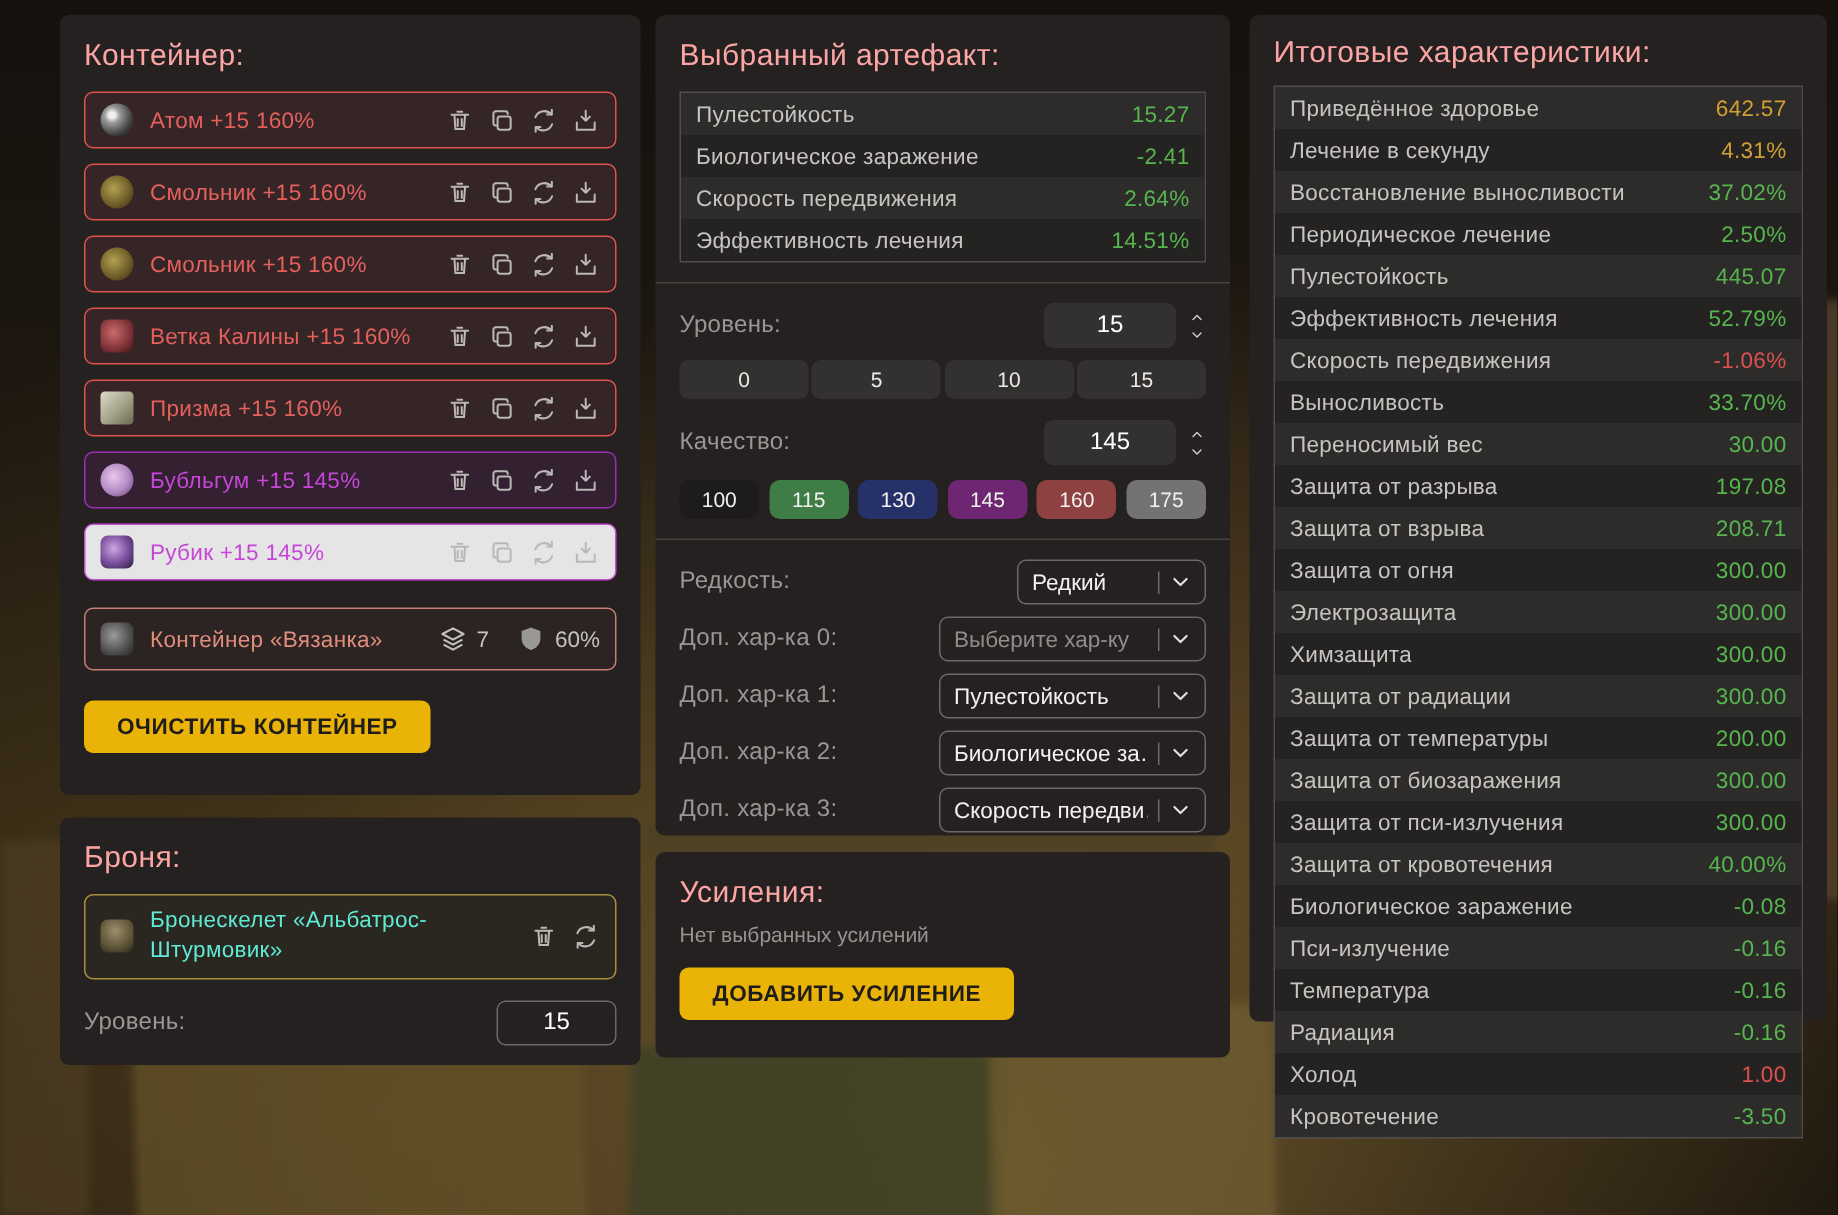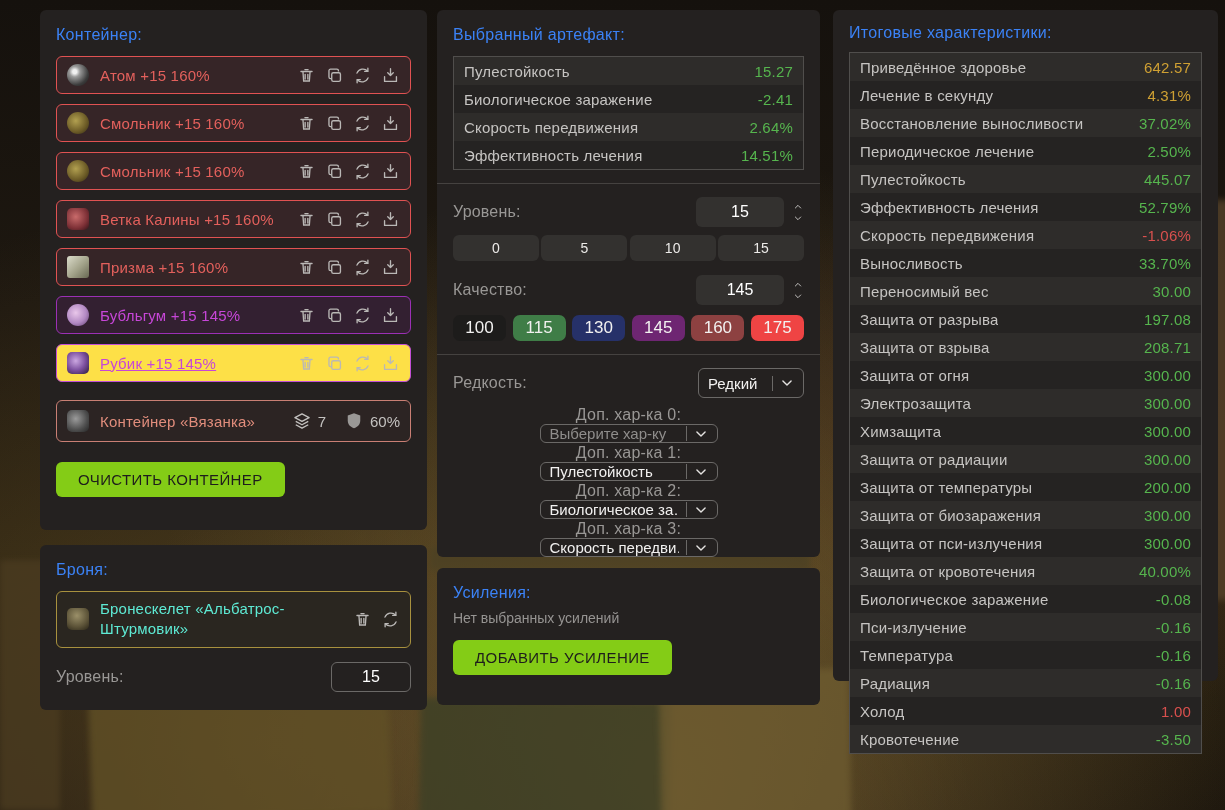--- a/index.html
+++ b/index.html
@@ -27,28 +27,28 @@
   .c5 { left:1190px;top:200px; width:40px;  height:400px; background:#55422a; }
   .c6 { left:430px; top:548px; width:380px; height:22px;  background:#4c4124; }
 
   
   .panel { position:absolute; background:#242120; border-radius:6px; padding:16px; }
   #container-panel { left:40px;  top:10px;  width:387px; height:520px; }
   #armor-panel     { left:40px;  top:545px; width:387px; height:165px; }
   #artifact-panel  { left:437px; top:10px;  width:383px; height:547px; }
   #boosts-panel    { left:437px; top:568px; width:383px; height:137px; }
   #totals-panel    { left:833px; top:10px;  width:385px; height:671px; padding:14px 16px; }
-  h2 { font-size:16px; font-weight:500; letter-spacing:.3px; color:#3b82f6; margin-bottom:12px; }
+  h2 { font-size:20px; font-weight:500; letter-spacing:.3px; color:#fca5a5; margin-bottom:12px; }
 
   
   .item-row { display:flex; align-items:center; height:38px; border-radius:6px;
     padding:0 10px; margin-bottom:10px; border:1px solid transparent; cursor:pointer; }
   .item-row.red    { border-color:#e05252; background:#362527; color:#e3605c; }
   .item-row.purple { border-color:#9b30b5; background:#332031; color:#c746d8; }
-  .item-row.purple.selected { background:#fde047; border-color:#c24fd6;text-decoration:underline; }
+  .item-row.purple.selected { background:#e5e5e5; border-color:#c24fd6; }
   .item-icon { width:22px; height:22px; flex:none; }
   .ic-atom    { border-radius:50%; background:radial-gradient(circle at 35% 35%, #f0f0f0 10%, #9a9a9a 26%, #3c3c3c 66%, #191919); }
   .ic-smolnik { border-radius:50%; background:radial-gradient(circle at 40% 40%, #b2a050, #6b5a26 60%, #2c2613); }
   .ic-vetka   { border-radius:5px; background:radial-gradient(circle at 40% 40%, #c96b6b, #7d3036 62%, #321419); }
   .ic-prizma  { border-radius:3px; background:linear-gradient(135deg,#dcdccb,#a2a289 55%,#686852); }
   .ic-bublgum { border-radius:50%; background:radial-gradient(circle at 40% 40%, #e9c7ea, #b289c3 55%, #5a386a); }
   .ic-rubik   { border-radius:5px; background:radial-gradient(circle at 40% 40%, #cba7e1, #7b4f9e 52%, #2c1d3a); }
   .ic-container{ border-radius:5px; background:radial-gradient(circle at 40% 40%, #9b9b9b, #4e4e4e 60%, #242424); }
   .ic-armor   { border-radius:5px; background:radial-gradient(circle at 45% 35%, #9b9069, #5c5338 60%, #2a2518); }
   .item-label { flex:1; margin-left:11px; font-size:15px; letter-spacing:.2px;
@@ -56,22 +56,22 @@
   .row-actions { display:flex; align-items:center; gap:9px; color:#bab8b6; }
   .row-actions svg { width:19px; height:19px; display:block; cursor:pointer; }
 
   .cont-info { display:flex; align-items:center; height:42px; border:1px solid #c97f74;
     background:#2c2423; border-radius:6px; padding:0 10px; margin-top:18px;
     color:#e18d7c; cursor:pointer; }
   .cont-metrics { display:flex; align-items:center; gap:6px; color:#c4c2c0; font-size:15px; }
   .cont-metrics svg { width:20px; height:20px; }
   .cont-metrics .m2 { margin-left:12px; }
 
-  .white-btn { display:inline-block; background:#84cc16; color:#1e1d1c; border:none;
-    border-radius:6px; font-family:inherit; font-size:15px; font-weight:400;
+  .white-btn { display:inline-block; background:#eab308; color:#1e1d1c; border:none;
+    border-radius:6px; font-family:inherit; font-size:15px; font-weight:700;
     letter-spacing:.4px; padding:9px 22px; margin-top:20px; cursor:pointer; }
 
   
   .stat-table { border:1px solid #504e4c; }
   .stat-row { display:flex; justify-content:space-between; align-items:center;
     height:28px; padding:0 10px; font-size:15px; background:#2e2c2a; }
   .stat-row:nth-child(even) { background:#252322; }
   .stat-label { color:#c6c4c2; letter-spacing:.2px; white-space:nowrap; overflow:hidden; }
   .stat-value { font-weight:500; letter-spacing:.2px; }
   .green { color:#56b54e; }
@@ -88,31 +88,31 @@
     display:flex; align-items:center; justify-content:center; color:#fff; font-size:16px; cursor:text; }
   .spin { display:flex; flex-direction:column; gap:3px; color:#d8d6d4; }
   .spin svg { width:12px; height:8px; display:block; cursor:pointer; }
 
   .preset-row { display:flex; justify-content:space-between; margin-top:8px; }
   .preset-btn { width:86px; height:26px; background:#33312f; border-radius:6px;
     display:flex; align-items:center; justify-content:center; color:#eceae8;
     font-size:14px; cursor:pointer; }
   .pill-row { display:flex; justify-content:space-between; margin-top:10px; }
   .pill { width:53px; height:26px; border-radius:7px; display:flex; align-items:center;
-    justify-content:center; color:#f2f1f0; font-size:17px; font-weight:500; cursor:pointer; }
+    justify-content:center; color:#f2f1f0; font-size:14px; font-weight:500; cursor:pointer; }
 
   .select { display:flex; align-items:center; height:30px; border:1px solid #6b6967;
     border-radius:6px; padding:0 9px; font-size:15px; color:#f2f1f0; cursor:pointer; }
   .select .sel-value { flex:1; white-space:nowrap; overflow:hidden; }
   .select .sel-sep { width:1px; height:15px; background:#6b6967; margin:0 7px; flex:none; }
   .select svg { width:14px; height:14px; color:#e4e2e0; flex:none; }
   .select.placeholder .sel-value { color:#8f8d8b; }
-  .rarity-select { width:106px;margin-left:12px; }
+  .rarity-select { width:126px;margin-left:12px; }
   .extra-select  { width:178px; }
-  .extra-row { margin-top:8px;flex-direction:column; }
+  .extra-row { margin-top:8px; }
 
   
   .armor-item { display:flex; align-items:center; border:1px solid #a8913e; background:#2a2620;
     border-radius:6px; padding:7px 10px; min-height:54px; cursor:pointer; }
   .armor-name { flex:1; margin-left:11px; margin-right:6px; color:#5eead4;
     font-size:15px; line-height:1.35; letter-spacing:.2px; }
   .armor-level { display:flex; justify-content:space-between; align-items:center; margin-top:14px; }
   .armor-input { width:80px; height:30px; border:1px solid #6b6967; border-radius:6px;
     background:transparent; display:flex; align-items:center; justify-content:center;
     color:#fff; font-size:16px; cursor:text; }
@@ -417,21 +417,21 @@
       <span class="pill" style="background: rgb(29, 28, 27);">100</span>
 
       <span class="pill" style="background: rgb(63, 125, 71);">115</span>
 
       <span class="pill" style="background: rgb(38, 49, 105);">130</span>
 
       <span class="pill" style="background: rgb(110, 38, 114);">145</span>
 
       <span class="pill" style="background: rgb(141, 65, 65);">160</span>
 
-      <span class="pill" style="background: #ef4444; text-align: center;">175</span>
+      <span class="pill" style="background: #737373; text-align: center;">175</span>
 
   </div>
 
   <div class="divider"></div>
 
   <div class="field-row">
     <span class="field-label">Редкость:</span>
     <span class="select rarity-select">
       <span class="sel-value">Редкий</span>
       <span class="sel-sep"></span>

